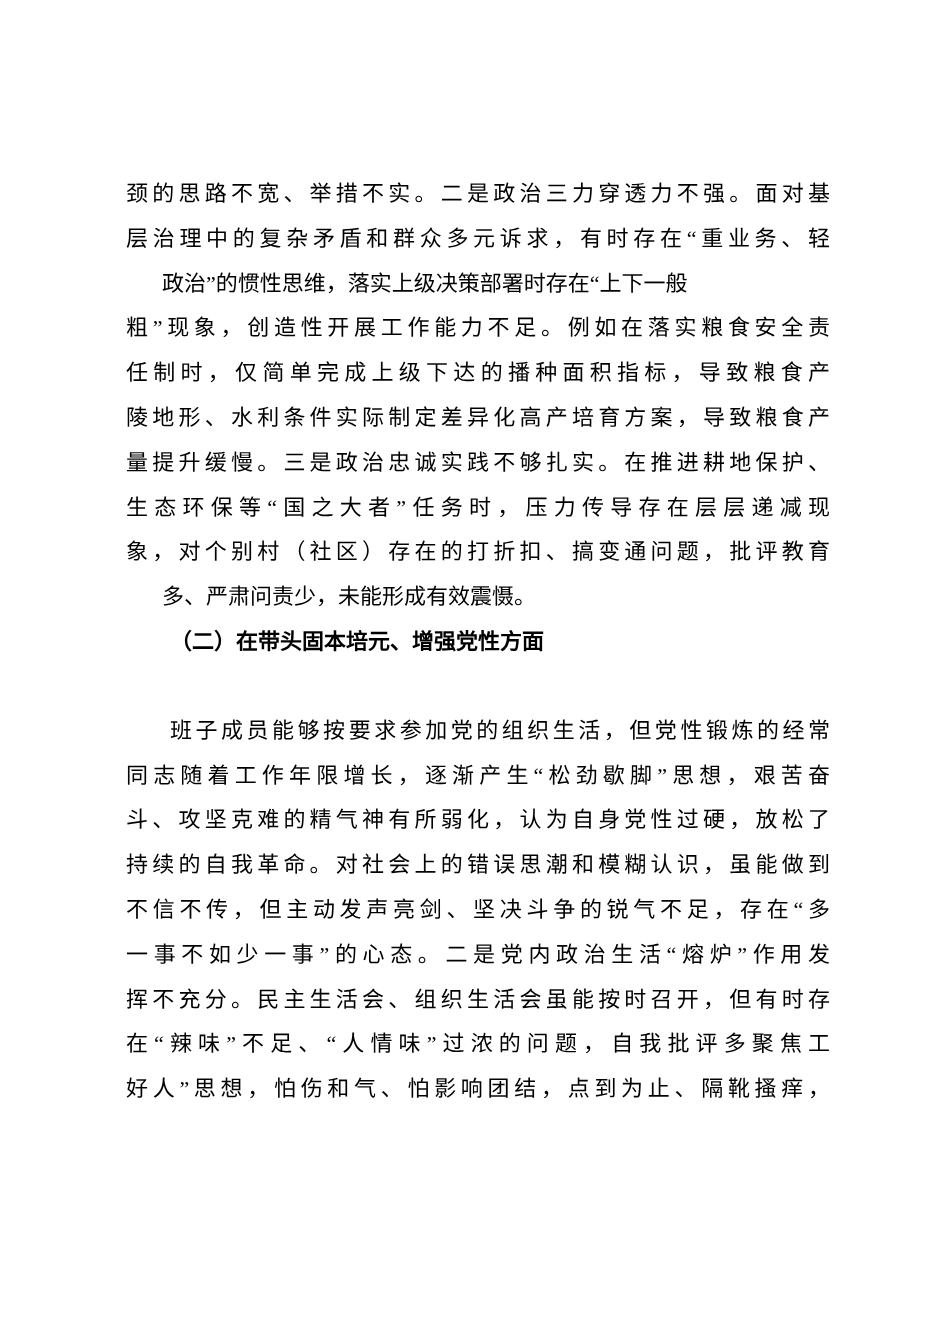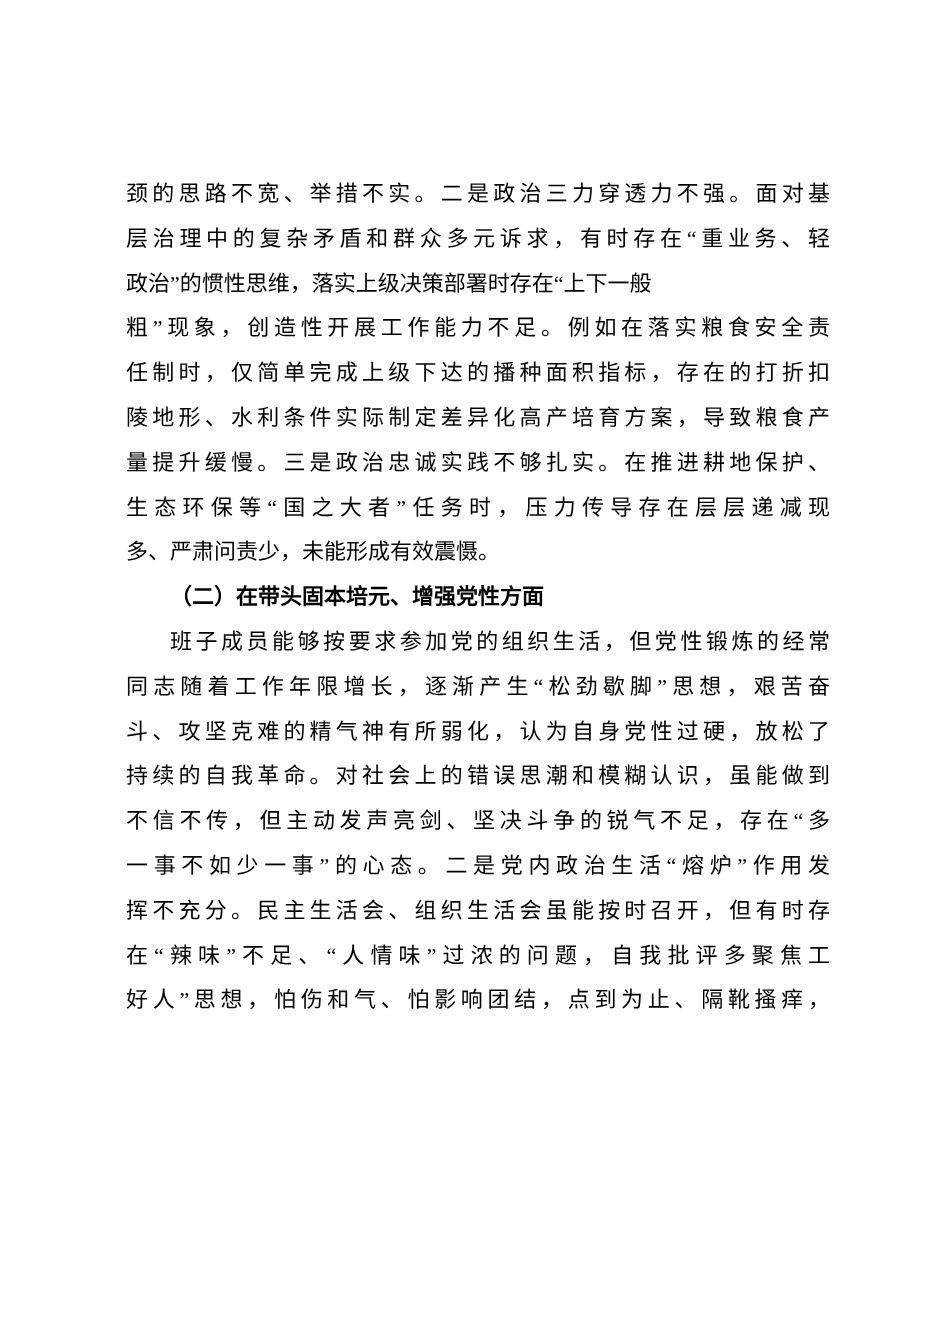--- a/index.html
+++ b/index.html
@@ -32,44 +32,47 @@
   .line {
     text-align: justify;
     text-align-last: justify;
     white-space: normal;
     height: 44.8px;
     overflow: visible;
   }
   .line.short {
     text-align: center;
     text-align-last: left;
+    margin-left: 36px;
   }
   .line.heading {
     font-weight: bold;
     text-indent: 2em;
     text-align: center;
     text-align-last: left;
   }
   .line.indent {
     text-indent: 2em;
+    margin-top: 44px;
   }
 </style>
 </head>
 <body>
 
 <div class="page">
   <div class="page-text">
     <div class="line">颈的思路不宽、举措不实。二是政治三力穿透力不强。面对基</div>
     <div class="line">层治理中的复杂矛盾和群众多元诉求，有时存在“重业务、轻</div>
     <div class="line short">政治”的惯性思维，落实上级决策部署时存在“上下一般</div>
     <div class="line">粗”现象，创造性开展工作能力不足。例如在落实粮食安全责</div>
-    <div class="line">任制时，仅简单完成上级下达的播种面积指标，存在的打折扣</div>
+    <div class="line">任制时，仅简单完成上级下达的播种面积指标，导致粮食产</div>
     <div class="line">陵地形、水利条件实际制定差异化高产培育方案，导致粮食产</div>
     <div class="line">量提升缓慢。三是政治忠诚实践不够扎实。在推进耕地保护、</div>
     <div class="line">生态环保等“国之大者”任务时，压力传导存在层层递减现</div>
+    <div class="line">象，对个别村（社区）存在的打折扣、搞变通问题，批评教育</div>
     <div class="line short">多、严肃问责少，未能形成有效震慑。</div>
     <div class="line heading">（二）在带头固本培元、增强党性方面</div>
     <div class="line indent">班子成员能够按要求参加党的组织生活，但党性锻炼的经常</div>
     <div class="line">同志随着工作年限增长，逐渐产生“松劲歇脚”思想，艰苦奋</div>
     <div class="line">斗、攻坚克难的精气神有所弱化，认为自身党性过硬，放松了</div>
     <div class="line">持续的自我革命。对社会上的错误思潮和模糊认识，虽能做到</div>
     <div class="line">不信不传，但主动发声亮剑、坚决斗争的锐气不足，存在“多</div>
     <div class="line">一事不如少一事”的心态。二是党内政治生活“熔炉”作用发</div>
     <div class="line">挥不充分。民主生活会、组织生活会虽能按时召开，但有时存</div>
     <div class="line">在“辣味”不足、“人情味”过浓的问题，自我批评多聚焦工</div>

